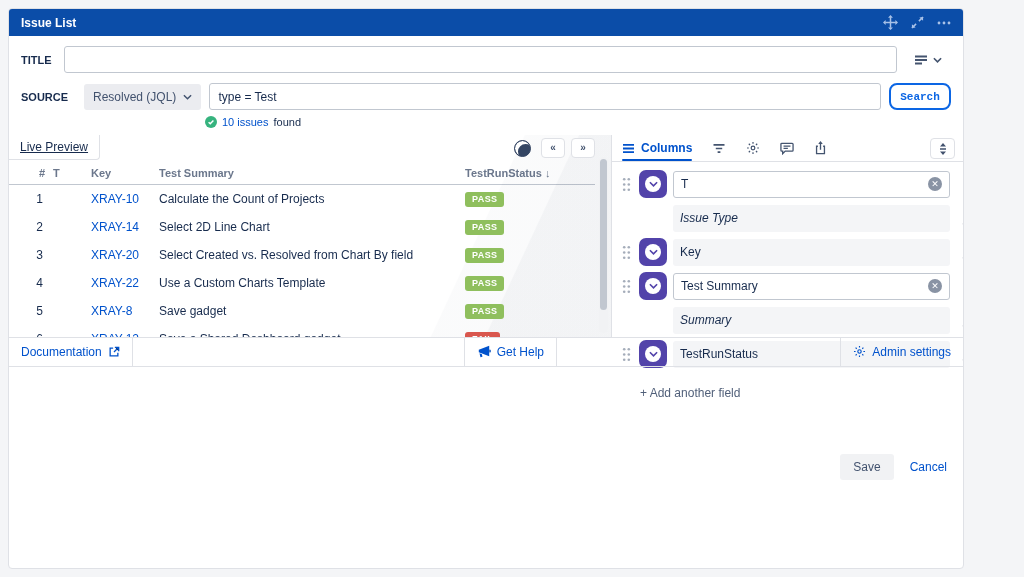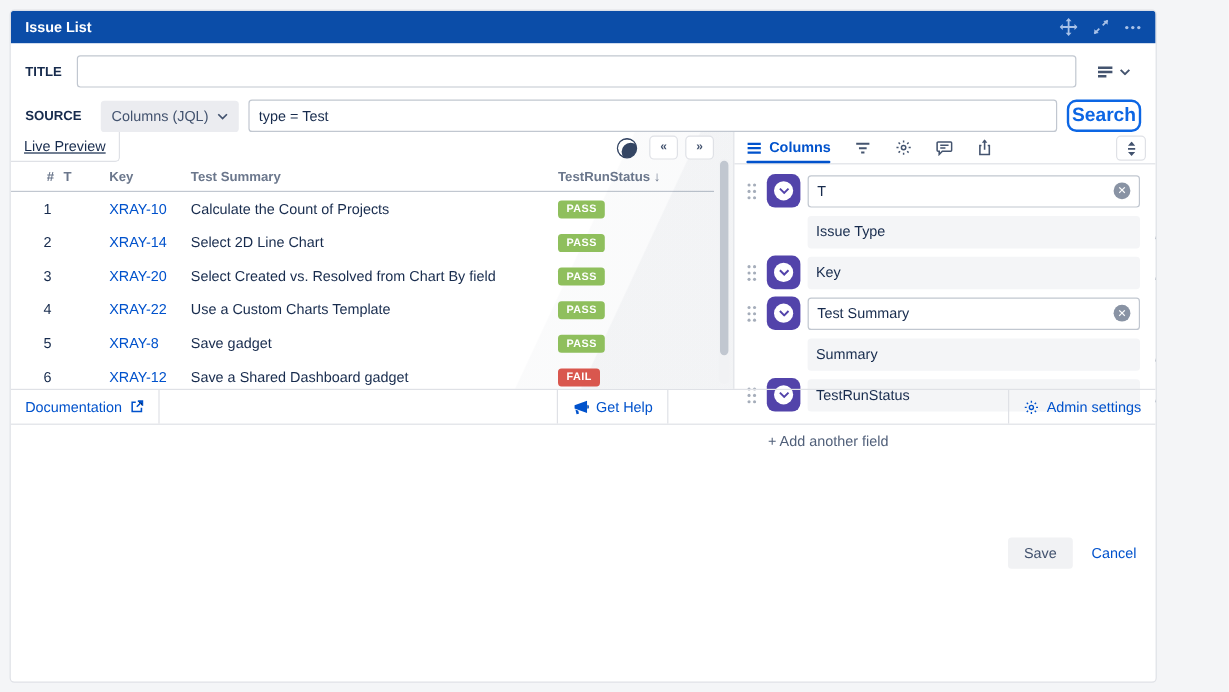--- a/index.html
+++ b/index.html
@@ -24,21 +24,21 @@
   .lbl{font-size:11px;font-weight:bold;color:var(--c-text);flex:none;}
   .lbl-title{width:43px;}
   .lbl-source{width:63px;}
   input.txt{height:27px;border:1px solid var(--c-border2);border-radius:3px;padding:0 8px;font-size:12px;
             color:var(--c-text);font-family:inherit;flex:1;min-width:0;outline:none;background:#fff;}
   .style-btn{margin-left:8px;width:46px;height:26px;border:none;background:transparent;border-radius:3px;
              display:flex;align-items:center;justify-content:center;gap:5px;color:var(--c-icon);cursor:pointer;}
   .src-dd{height:26px;background:#EBECF0;border:none;border-radius:3px;padding:0 9px;display:flex;align-items:center;
           gap:7px;font-size:12px;color:#42526E;margin-right:8px;cursor:pointer;font-family:inherit;}
   .search-btn{margin-left:8px;height:27px;width:62px;background:#fff;border:2px solid var(--c-search);
-              border-radius:8px;color:var(--c-search);font-weight:bold;font-size:16px;cursor:pointer;font-family:Liberation Sans, sans-serif;}
+              border-radius:8px;color:var(--c-search);font-weight:bold;font-size:11px;cursor:pointer;font-family:Liberation Mono, monospace;}
   .found{margin:4px 0 5px 184px;display:flex;align-items:center;gap:5px;font-size:11px;height:16px;}
   .found .chk{width:12px;height:12px;border-radius:50%;background:#36B37E;color:#fff;display:flex;align-items:center;
               justify-content:center;flex:none;}
   .found a{color:var(--c-link);text-decoration:none;}
   
   .main{flex:1;display:flex;min-height:0;position:relative;}
   .left{width:602px;flex:none;position:relative;overflow:hidden;}
   .wm{position:absolute;inset:0;pointer-events:none;
       background:linear-gradient(295deg,rgba(9,30,66,0.03) 0 18%,transparent 18.2%),
                  linear-gradient(115deg,transparent 0 74%,rgba(9,30,66,0.018) 74.2%);}
@@ -82,21 +82,21 @@
   .pbtn{width:28px;height:28px;border-radius:7px;background:var(--c-purple);flex:none;margin:0 6px 0 7px;
         display:flex;align-items:center;justify-content:center;border:none;cursor:pointer;}
   .pbtn .circ{width:16px;height:16px;border-radius:50%;background:#fff;display:flex;align-items:center;
               justify-content:center;color:var(--c-purple);}
   .fbox{width:277px;height:27px;border-radius:3px;background:var(--c-field);display:flex;align-items:center;
         padding:0 7px;font-size:12px;color:var(--c-text);flex:none;}
   .fbox.editable{background:#fff;border:1px solid var(--c-border2);}
   .fbox .fval{flex:1;}
   .clear-btn{width:14px;height:14px;border-radius:50%;background:#8993A4;color:#fff;font-size:9px;line-height:14px;
              text-align:center;flex:none;cursor:pointer;}
-  .subrow{padding-left:51px;}
+  .subrow{padding-left:51px;font-style:italic;}
   .row-actions{display:flex;align-items:center;gap:13px;margin-left:12px;color:var(--c-muted);}
   .act{cursor:pointer;display:flex;}
   .add-field{margin:12px 0 0 28px;font-size:12px;color:#505F79;cursor:pointer;display:inline-block;}
   
   .helpbar{height:30px;flex:none;border-top:1px solid var(--c-border);border-bottom:1px solid var(--c-border);
            position:relative;font-size:12px;}
   .seg{position:absolute;top:0;height:100%;display:flex;align-items:center;padding:0 12px;gap:6px;}
   .seg a{color:var(--c-link);text-decoration:none;display:flex;align-items:center;gap:6px;}
   .seg-doc{left:0;border-right:1px solid var(--c-border);}
   .seg-help{right:406px;border-left:1px solid var(--c-border);border-right:1px solid var(--c-border);}
@@ -146,27 +146,36 @@
             <path stroke="currentColor" stroke-width="2" d="M1 2.5h12M1 6h12M1 9.5h7"></path>
           </svg>
         <svg width="9" height="6" viewBox="0 0 10 6">
             <path fill="none" stroke="currentColor" stroke-width="1.8" d="M1 1l4 4 4-4"></path>
           </svg>
       </button>
     </div>
     <div class="frow" style="margin-top:10px;">
       <span class="lbl lbl-source">SOURCE</span>
       <button class="src-dd">
-        <span>Columns (JQL)</span>
+        <span>Resolved (JQL)</span>
         <svg width="9" height="6" viewBox="0 0 10 6">
             <path fill="none" stroke="currentColor" stroke-width="1.6" d="M1 1l4 4 4-4"></path>
           </svg>
       </button>
       <input class="txt" type="text" value="type = Test" style="">
       <button class="search-btn">Search</button>
+    </div>
+    <div class="found">
+      <span class="chk">
+        <svg width="8" height="8" viewBox="0 0 10 10">
+            <path fill="none" stroke="#fff" stroke-width="1.8" d="M2 5.2l2.1 2.1L8 3.2"></path>
+          </svg>
+      </span>
+      <a href="#">10 issues</a>
+      <span>found</span>
     </div>
   </div>
 
   <div class="main">
 
     <div class="left">
       <div class="wm"></div>
       <div class="prev-head">
         <span class="prev-tab">Live Preview</span>
         <span class="prev-tools">

